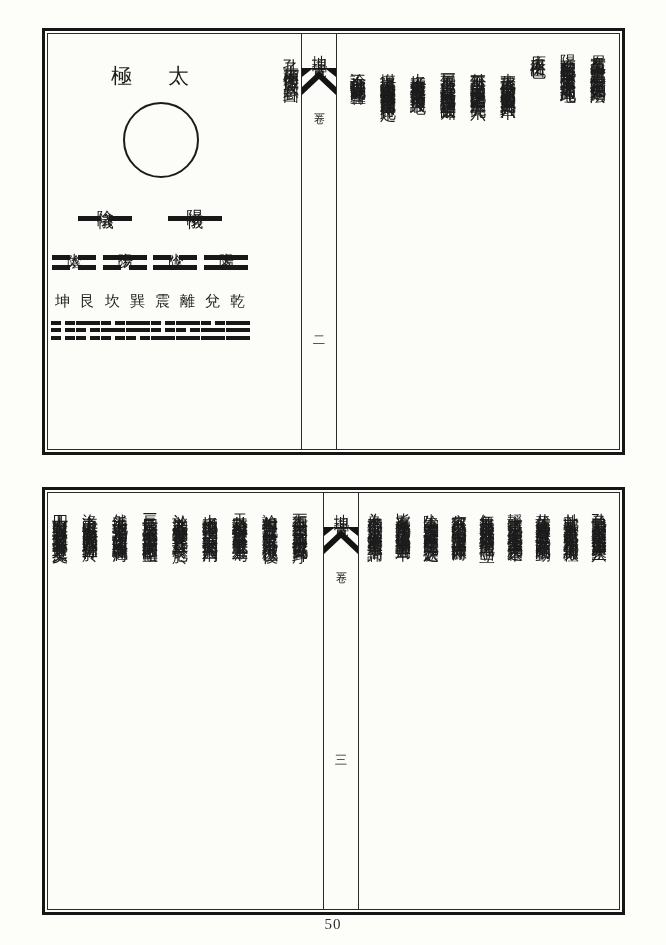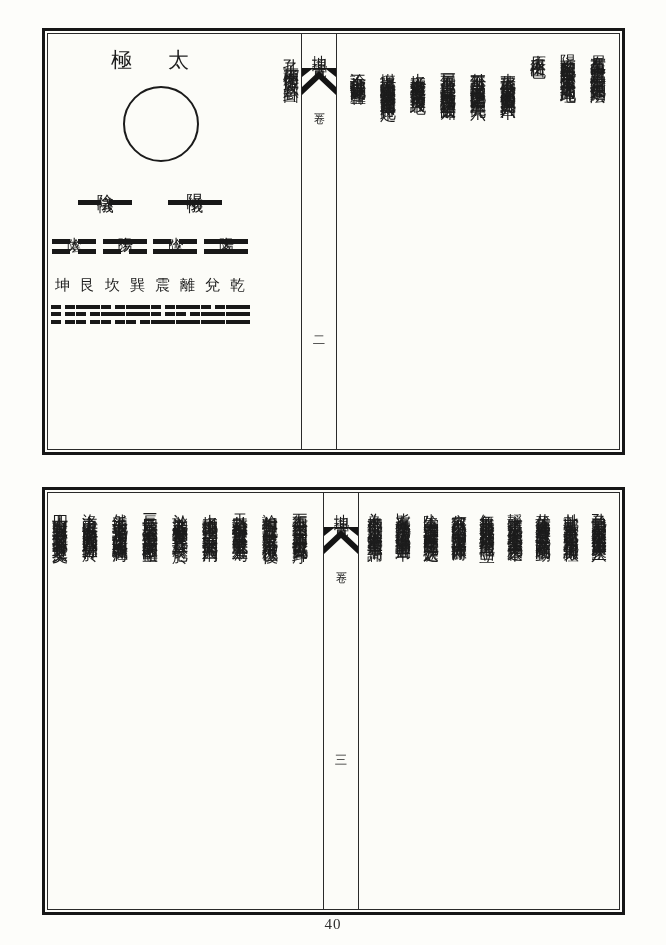--- a/index.html
+++ b/index.html
@@ -51,21 +51,21 @@
   
   .half-left{flex:1 1 auto;display:flex;flex-direction:row-reverse;}
   .caption-col{
     flex:0 0 38px;writing-mode:vertical-rl;
     font-size:16px;letter-spacing:3px;padding-top:12px;box-sizing:border-box;
   }
   .diagram{flex:1 1 auto;display:flex;flex-direction:column;box-sizing:border-box;padding:6px 6px 0 6px;}
   .taiji-label{
     direction:rtl;unicode-bidi:bidi-override;
     font-size:21px;letter-spacing:36px;text-align:center;
-    margin:6px 0 0 0;padding-left:36px;
+    margin:22px 0 0 0;padding-left:36px;
   }
   .taiji-circle{
     width:72px;height:72px;border:2px solid #1b1b1b;border-radius:50%;
     margin:12px auto 0;transform:translateX(11px);
   }
   .forms-row{display:flex;flex-direction:row-reverse;justify-content:space-evenly;margin-top:18px;}
   .form-unit{display:flex;flex-direction:column;align-items:center;}
   .form-label{writing-mode:vertical-rl;font-size:17px;letter-spacing:3px;}
   .form-unit .lines{margin-top:8px;}
   .form-unit .yy{width:54px;height:5px;margin-top:6px;}
@@ -436,14 +436,14 @@
           </div>
 
           <div class="tcol">
             <span>十四山有對面見者為卦之互斜面見者為卦之熏交乂</span><span class="note"></span>
           </div>
         </div>
 
     </div>
   </section>
 
-  <div class="print-folio">40</div>
+  <div class="print-folio">50</div>
 </div>
 
 </body></html>

